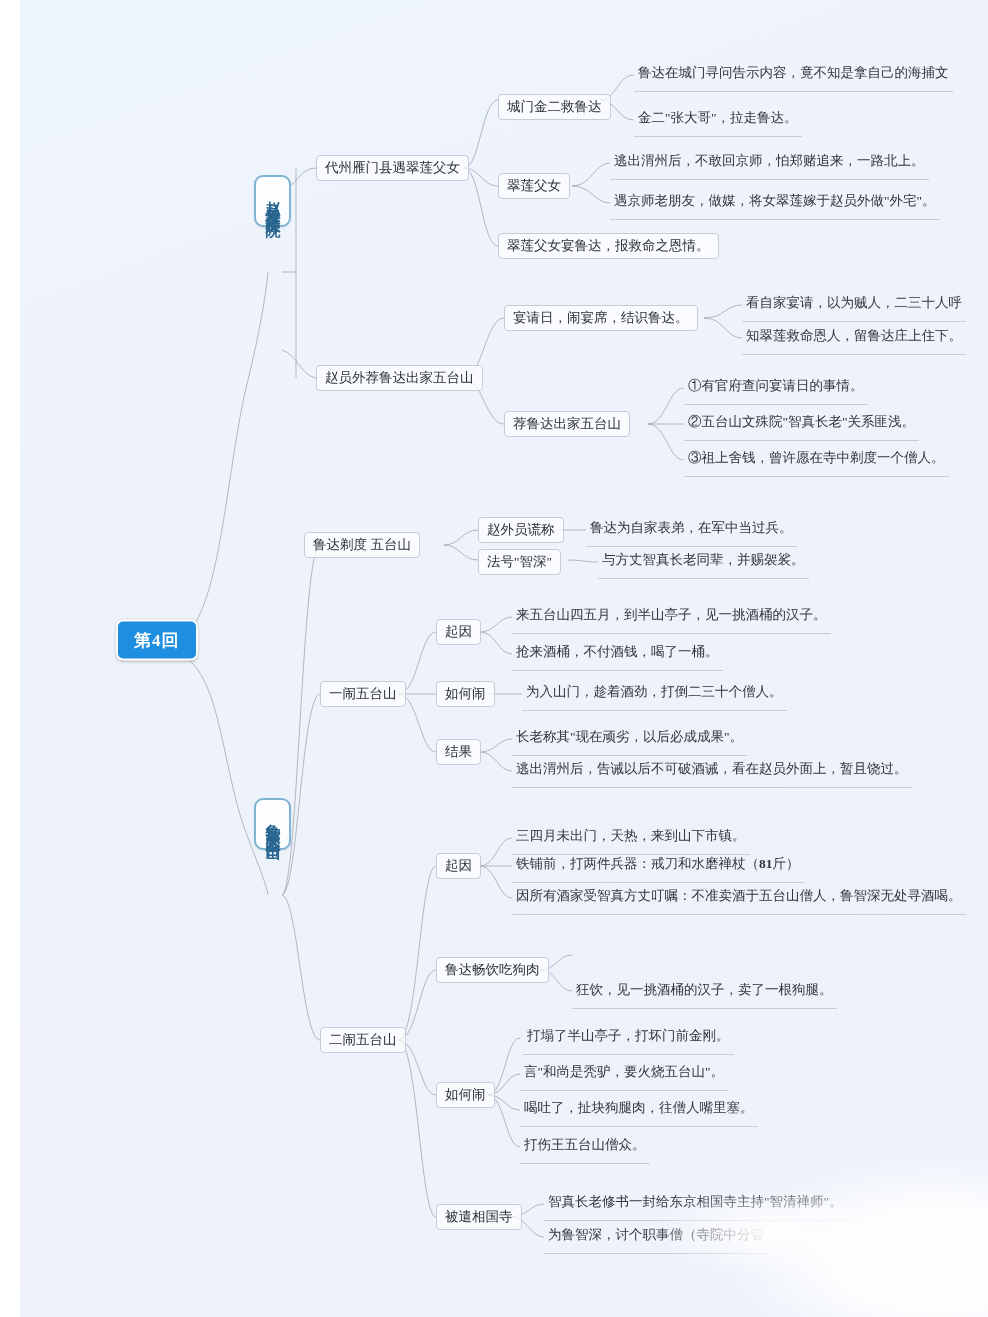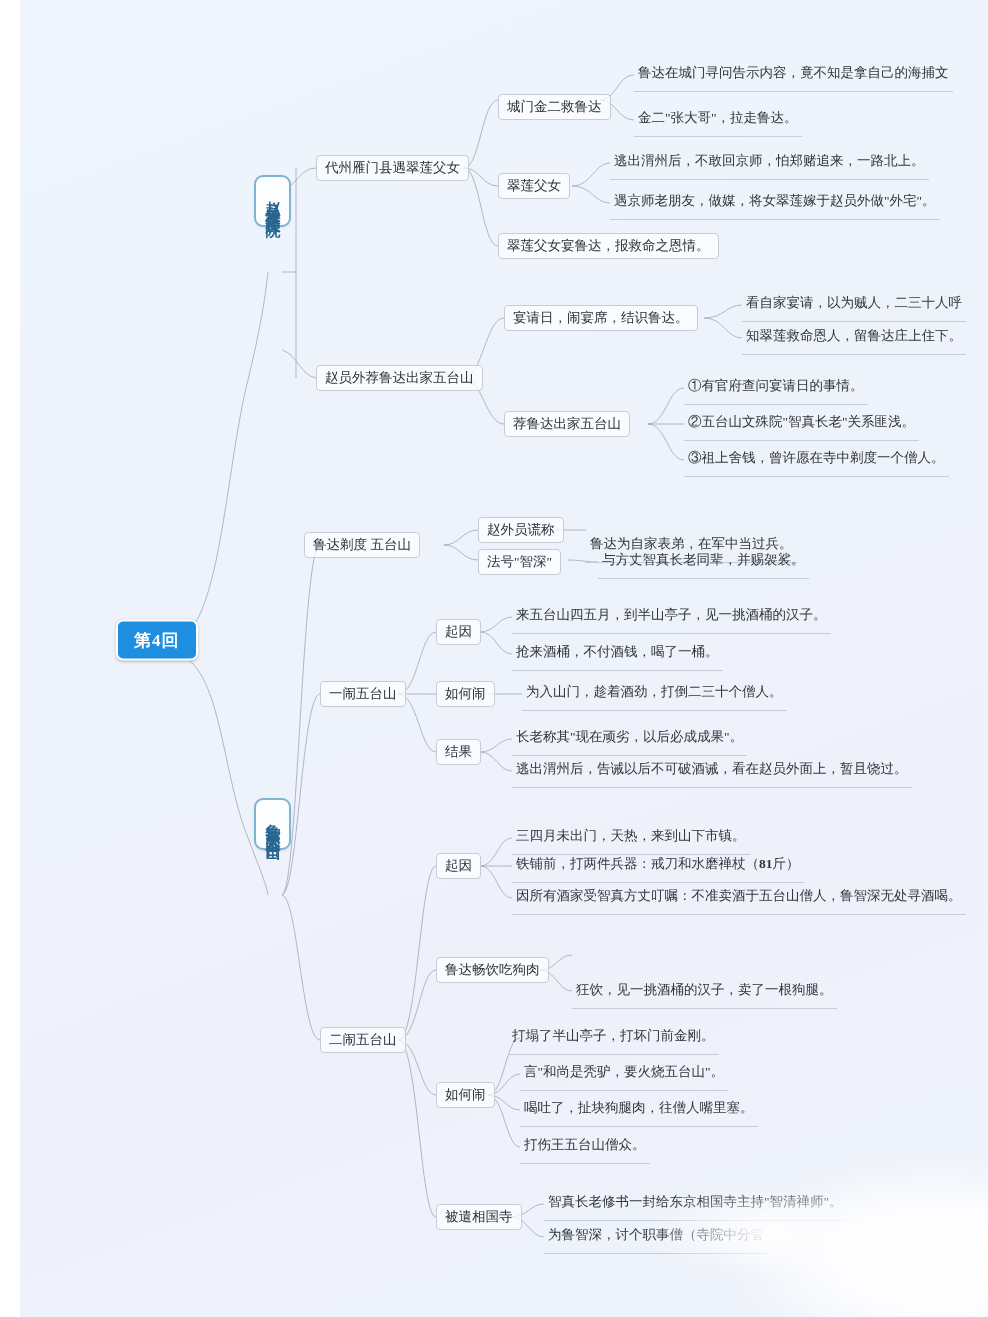--- a/index.html
+++ b/index.html
@@ -164,21 +164,21 @@
   <div class="node leaf clip" style="left:722px;top:325px;max-width:246px;">知翠莲救命恩人，留鲁达庄上住下。</div>
 
   <div class="node boxed" style="left:484px;top:411px;">荐鲁达出家五台山</div>
   <div class="node leaf" style="left:664px;top:375px;">①有官府查问宴请日的事情。</div>
   <div class="node leaf" style="left:664px;top:411px;">②五台山文殊院"智真长老"关系匪浅。</div>
   <div class="node leaf" style="left:664px;top:447px;">③祖上舍钱，曾许愿在寺中剃度一个僧人。</div>
 
   <div class="node boxed" style="left:284px;top:532px;">鲁达剃度 五台山</div>
 
   <div class="node boxed" style="left:458px;top:517px;">赵外员谎称</div>
-  <div class="node leaf" style="left:566px;top:533px;">鲁达为自家表弟，在军中当过兵。</div>
+  <div class="node leaf" style="left:566px;top:517px;">鲁达为自家表弟，在军中当过兵。</div>
 
   <div class="node boxed" style="left:458px;top:549px;">法号"智深"</div>
   <div class="node leaf" style="left:578px;top:549px;">与方丈智真长老同辈，并赐袈裟。</div>
 
   <div class="node boxed" style="left:300px;top:681px;">一闹五台山</div>
 
   <div class="node boxed" style="left:416px;top:619px;">起因</div>
   <div class="node leaf" style="left:492px;top:604px;">来五台山四五月，到半山亭子，见一挑酒桶的汉子。</div>
   <div class="node leaf" style="left:492px;top:641px;">抢来酒桶，不付酒钱，喝了一桶。</div>
 
@@ -193,21 +193,21 @@
 
   <div class="node boxed" style="left:416px;top:853px;">起因</div>
   <div class="node leaf" style="left:492px;top:825px;">三四月未出门，天热，来到山下市镇。</div>
   <div class="node leaf" style="left:492px;top:853px;"><span>铁铺前，打两件兵器：戒刀和水磨禅杖（</span><b>81</b><span>斤）</span></div>
   <div class="node leaf clip" style="left:492px;top:885px;max-width:476px;">因所有酒家受智真方丈叮嘱：不准卖酒于五台山僧人，鲁智深无处寻酒喝。</div>
 
   <div class="node boxed" style="left:416px;top:957px;">鲁达畅饮吃狗肉</div>
   <div class="node leaf" style="left:552px;top:979px;">狂饮，见一挑酒桶的汉子，卖了一根狗腿。</div>
 
   <div class="node boxed" style="left:416px;top:1082px;">如何闹</div>
-  <div class="node leaf" style="left:488px;top:1025px;">打塌了半山亭子，打坏门前金刚。</div>
+  <div class="node leaf" style="left:503px;top:1025px;">打塌了半山亭子，打坏门前金刚。</div>
   <div class="node leaf" style="left:500px;top:1061px;">言"和尚是秃驴，要火烧五台山"。</div>
   <div class="node leaf" style="left:500px;top:1097px;">喝吐了，扯块狗腿肉，往僧人嘴里塞。</div>
   <div class="node leaf" style="left:500px;top:1134px;">打伤王五台山僧众。</div>
 
   <div class="node boxed" style="left:416px;top:1204px;">被遣相国寺</div>
   <div class="node leaf" style="left:524px;top:1191px;">智真长老修书一封给东京相国寺主持"智清禅师"。</div>
   <div class="node leaf clip" style="left:524px;top:1224px;max-width:444px;">为鲁智深，讨个职事僧（寺院中分管</div>
 
   <div class="glare2"></div>
   <div class="glare"></div>

